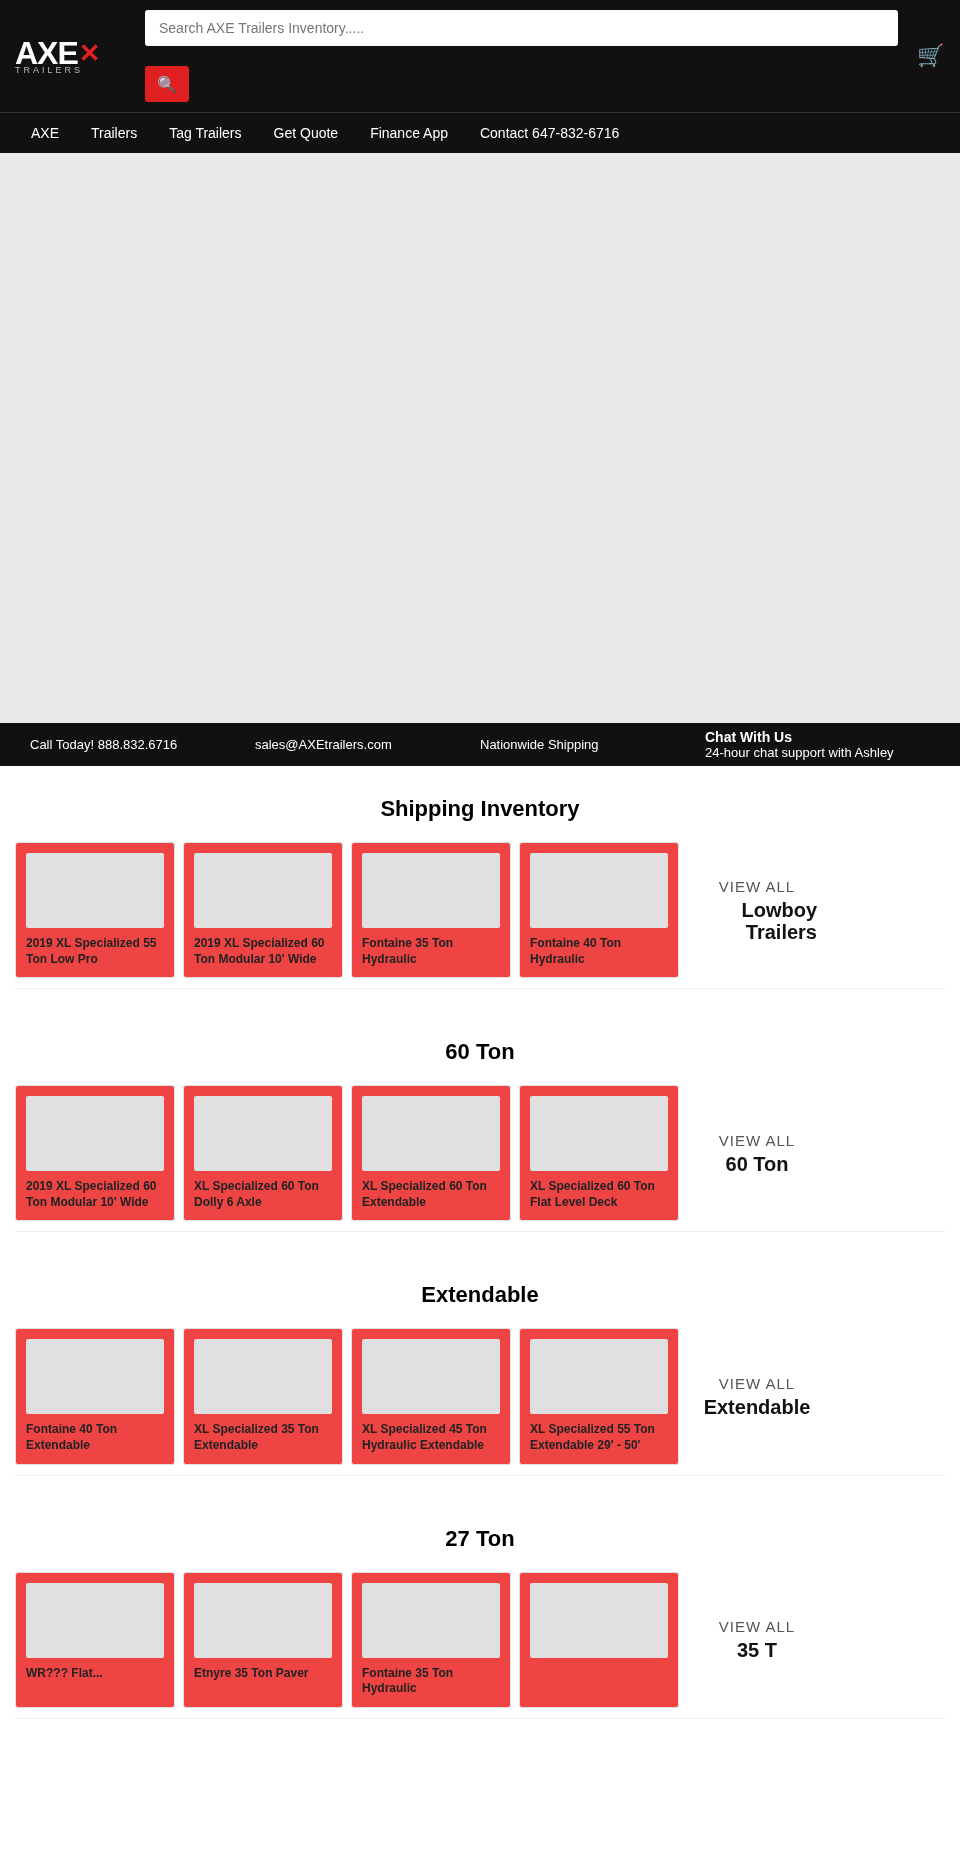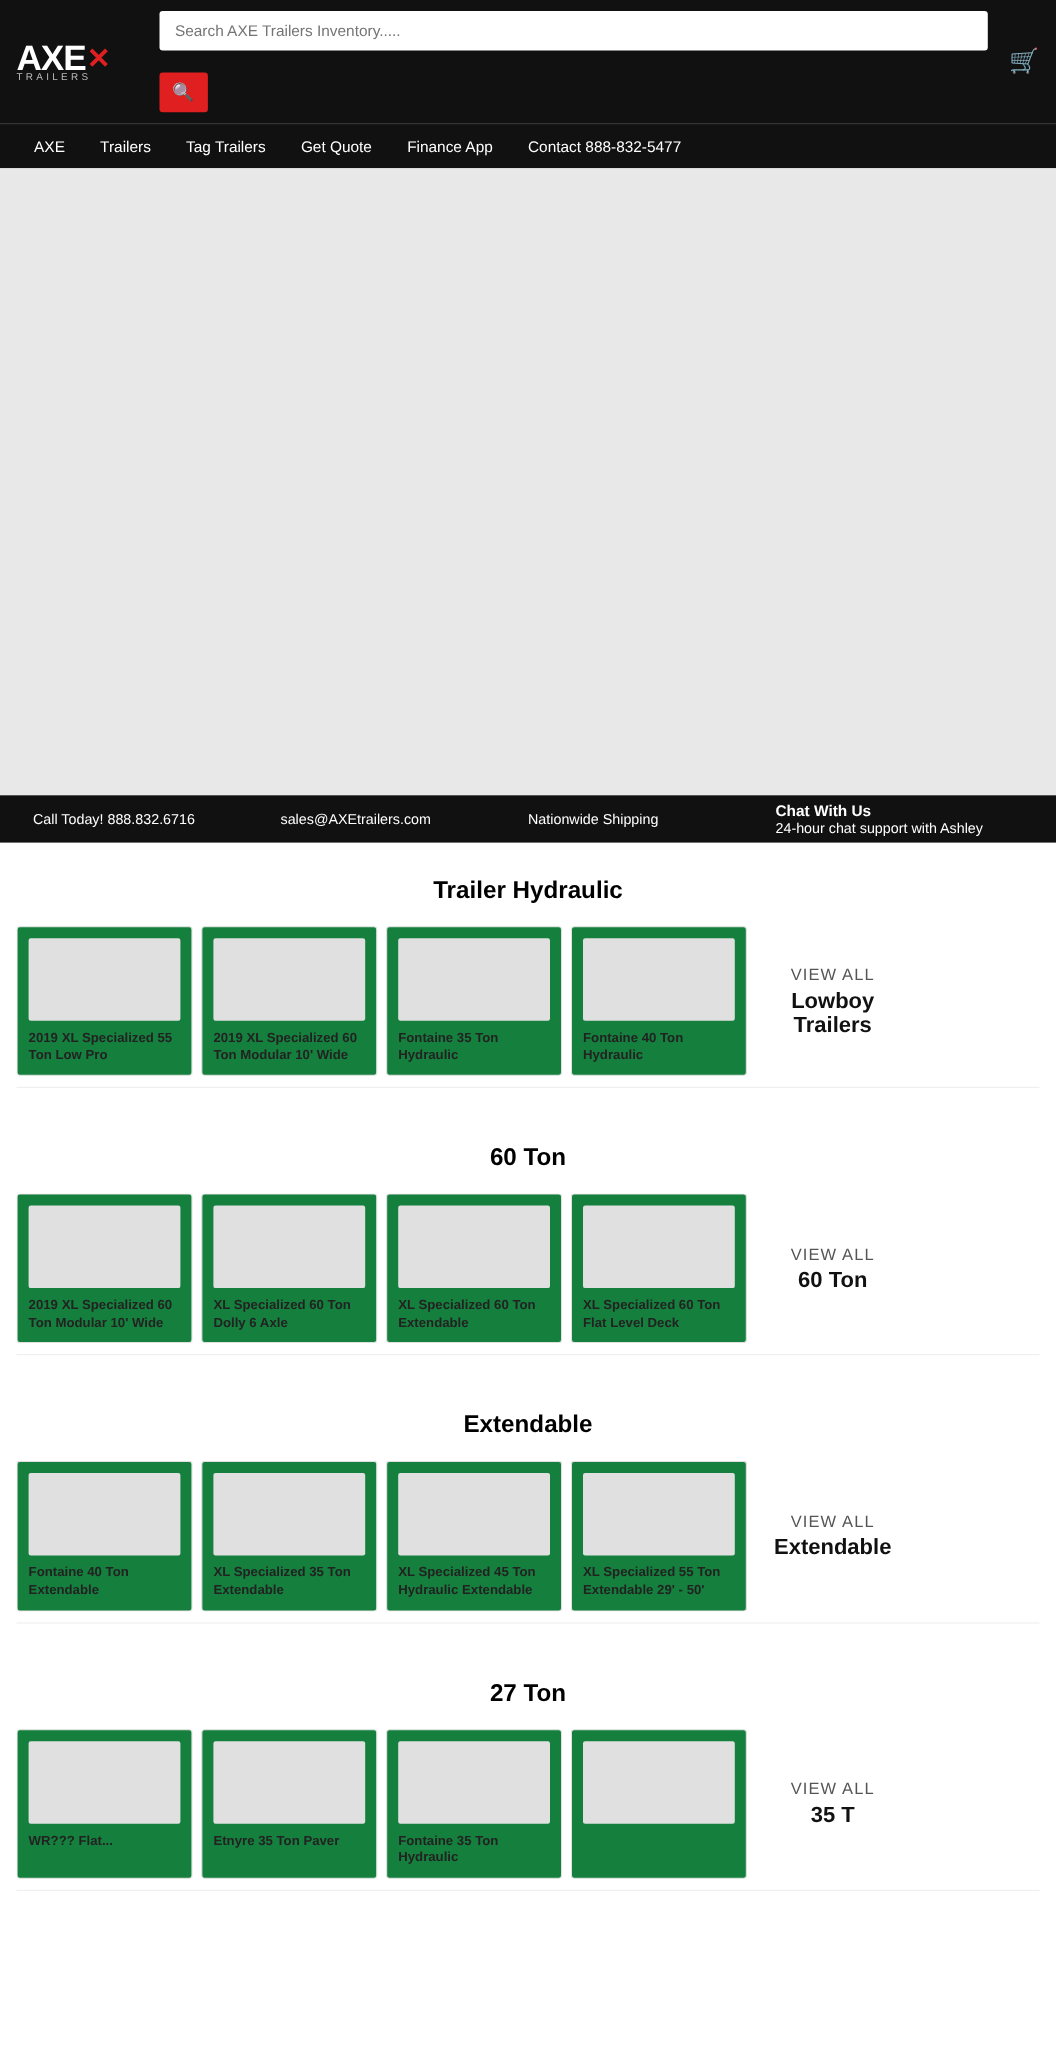--- a/index.html
+++ b/index.html
@@ -111,21 +111,21 @@
       margin-bottom: 20px;
     }
     .product-row {
       display: flex;
       align-items: stretch;
       gap: 8px;
       overflow: hidden;
     }
     .product-card {
       flex: 1;
-      background: #15803d;
+      background: #ef4444;
       border: 1px solid #e0e0e0;
       border-radius: 3px;
       padding: 10px;
       min-width: 120px;
       max-width: 160px;
     }
     .product-img {
       background: #e0e0e0;
       width: 100%;
       height: 75px;
@@ -152,21 +152,21 @@
       font-size: 15px;
       color: #555;
       text-transform: uppercase;
       letter-spacing: 1px;
       margin-bottom: 4px;
     }
     .view-all-title {
       font-size: 20px;
       font-weight: 900;
       color: #111;
-      text-align: center;
+      text-align: right;
       line-height: 1.1;
     }
 
     .section-divider {
       border: none;
       border-top: 1px solid #eee;
       margin: 10px 0;
     }
   </style>
 </head>
@@ -196,21 +196,21 @@
     <span>🛒</span>
   </div>
 </header>
 
 <nav class="nav">
   <a class="nav-item">AXE</a>
   <a class="nav-item">Trailers</a>
   <a class="nav-item">Tag Trailers</a>
   <a class="nav-item">Get Quote</a>
   <a class="nav-item">Finance App</a>
-  <a class="nav-item">Contact 888-832-5477</a>
+  <a class="nav-item">Contact 647-832-6716</a>
 </nav>
 
 <div class="hero"></div>
 
 <div class="info-bar">
   <div class="info-bar-item">
     <span>Call Today! 888.832.6716</span>
   </div>
   <div class="info-bar-item">
     <span>sales@AXEtrailers.com</span>
@@ -219,21 +219,21 @@
     <span>Nationwide Shipping</span>
   </div>
   <div class="info-bar-item">
     <strong>Chat With Us</strong>
     <span>24-hour chat support with Ashley</span>
   </div>
 </div>
 
 <div id="sections-container">
     <div class="section">
-      <div class="section-title">Trailer Hydraulic</div>
+      <div class="section-title">Shipping Inventory</div>
       <div class="product-row">
         <div class="product-card">
           <div class="product-img"></div>
           <div class="product-name">2019 XL Specialized 55 Ton Low Pro</div>
         </div>
         <div class="product-card">
           <div class="product-img"></div>
           <div class="product-name">2019 XL Specialized 60 Ton Modular 10' Wide</div>
         </div>
         <div class="product-card">

